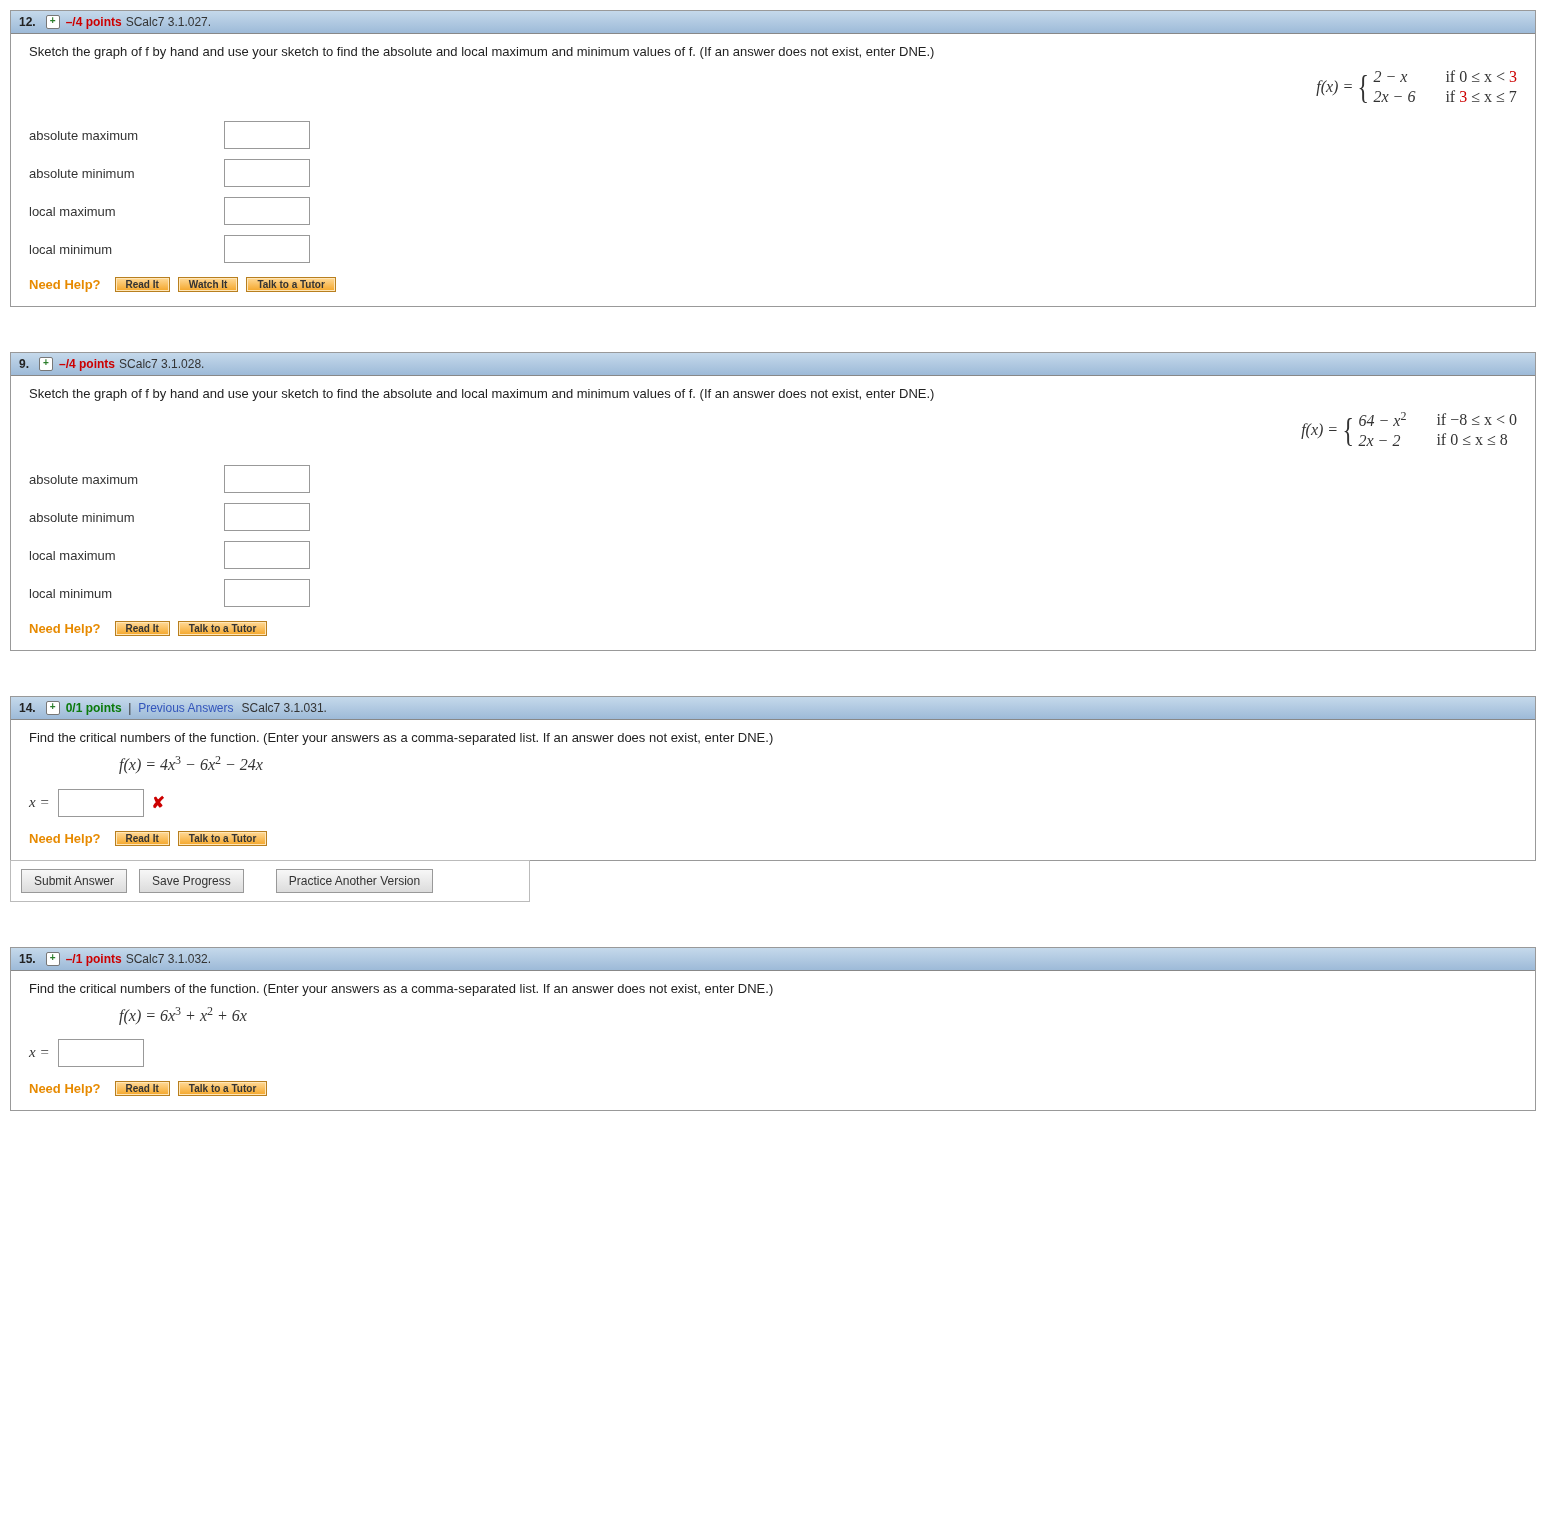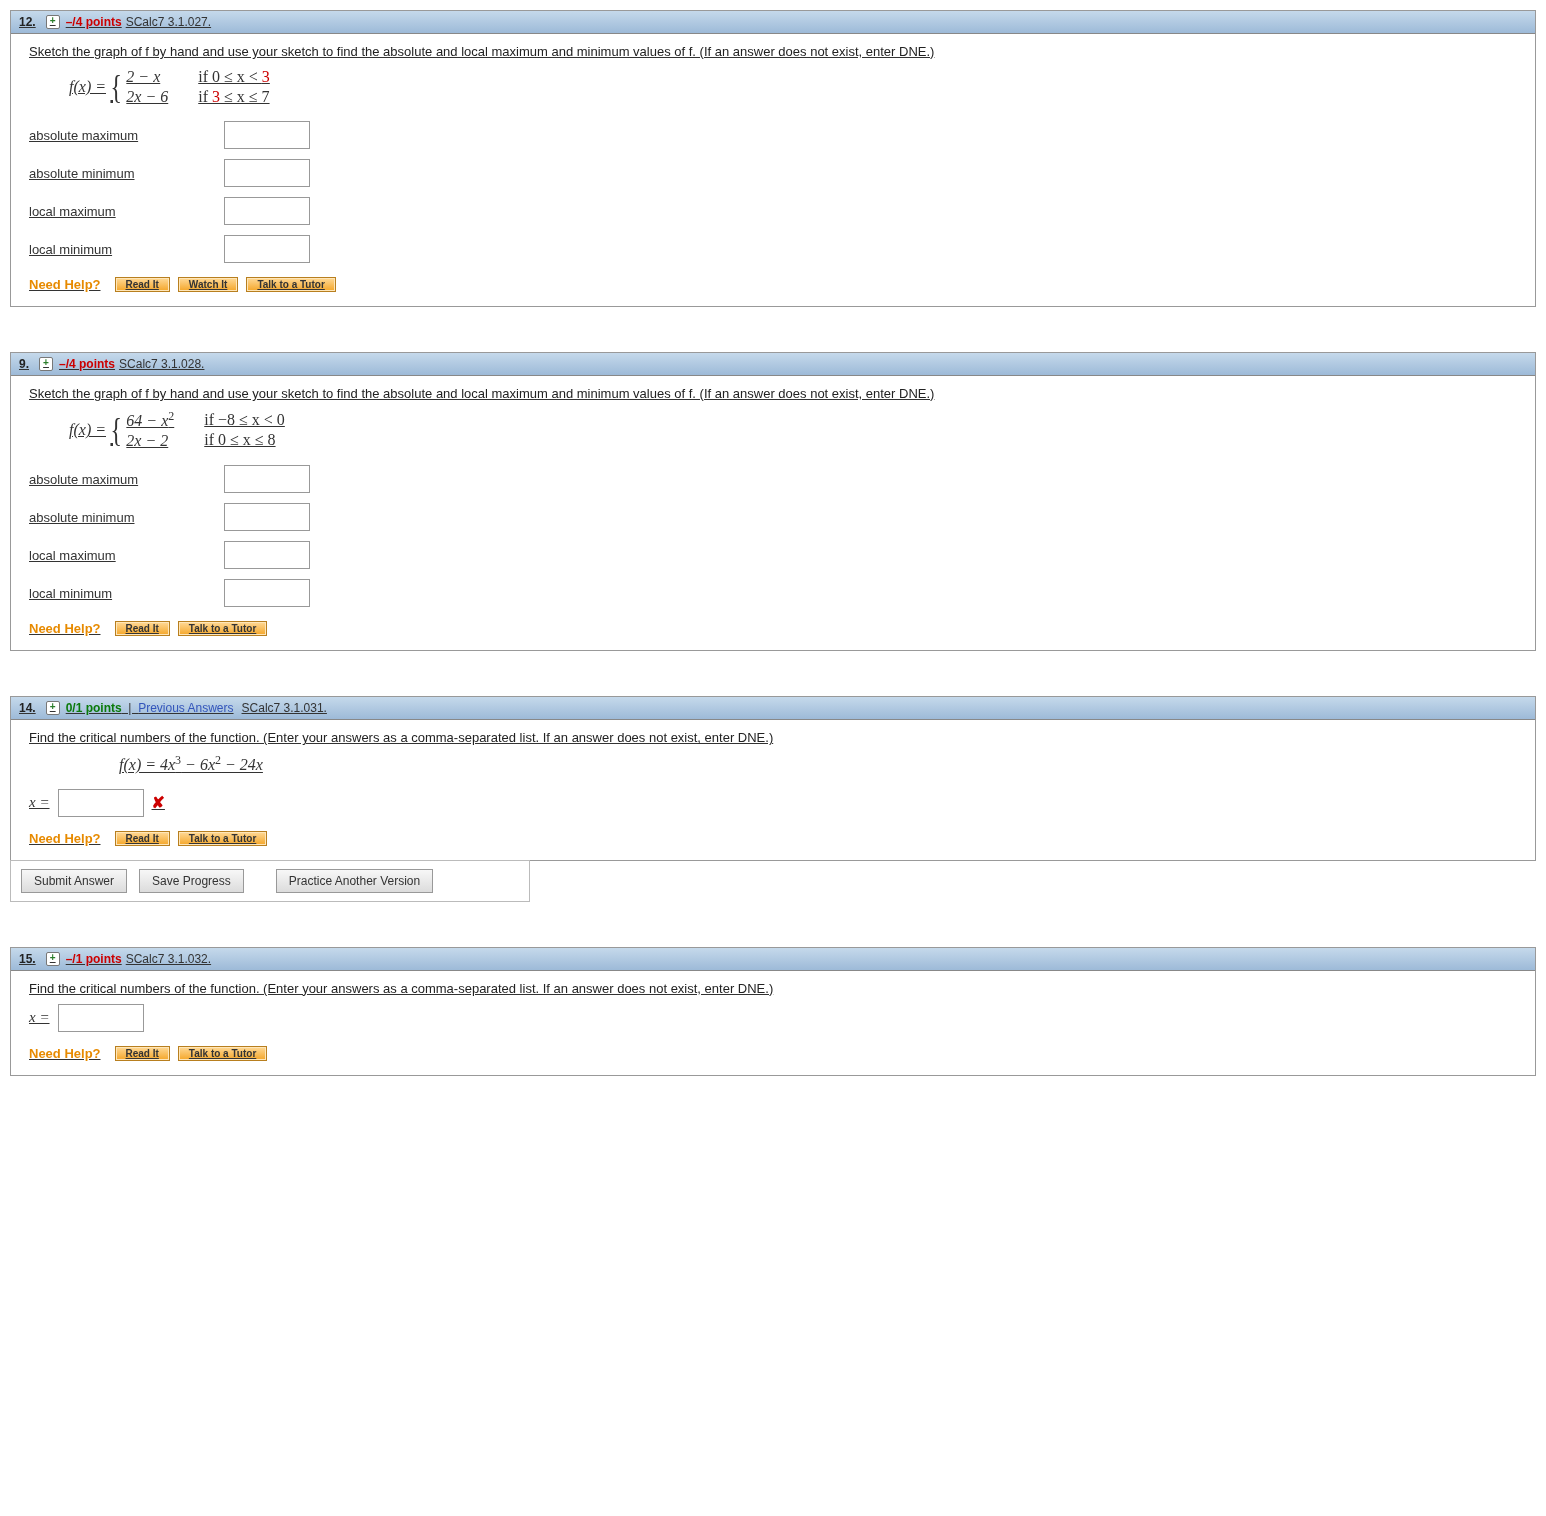--- a/index.html
+++ b/index.html
@@ -7,21 +7,20 @@
     font-size: 13px;
     background: #fff;
     margin: 0;
     padding: 10px 10px 40px 10px;
     color: #333;
   }
   .question {
     border: 1px solid #999;
     margin-bottom: 45px;
     background: #fff;
-    text-decoration: underline;
   }
   .q-header {
     background: linear-gradient(to bottom, #c5d9eb 0%, #9dbad8 100%);
     border-bottom: 1px solid #888;
     padding: 4px 8px;
     display: flex;
     align-items: center;
     font-size: 12px;
   }
   .q-header .qnum {
@@ -66,20 +65,21 @@
     margin-bottom: 8px;
     color: #222;
   }
   .fx-block {
     margin: 6px 0 14px 40px;
     font-family: "Times New Roman", serif;
     font-style: italic;
     font-size: 16px;
     display:flex;
     align-items:center;
+    justify-content:flex-end;
   }
   .piece-brace {
     font-size: 34px;
     font-style: normal;
     line-height: 34px;
     margin: 0 2px 0 2px;
     display:inline-block;
     transform: scaleX(0.7);
   }
   .piece-col {
@@ -314,20 +314,23 @@
 
 <div class="question">
   <div class="q-header">
     <span class="qnum">15.</span>
     <span class="expand-icon">+</span>
     <span class="points-red">–/1 points</span>
     <span class="qref">SCalc7 3.1.032.</span>
   </div>
   <div class="q-body">
     <div class="instr">Find the critical numbers of the function. (Enter your answers as a comma-separated list. If an answer does not exist, enter DNE.)</div>
+    <div class="single-eq">
+      <span>f(x) = 6x</span><sup>3</sup><span> + x</span><sup>2</sup><span> + 6x</span>
+    </div>
     <div class="xrow">
       <span class="xeq">x = </span>
       <input class="ans-input" style="">
     </div>
     <div class="need-help-row">
       <span class="need-help">Need Help?</span>
       <button class="help-btn">Read It</button>
       <button class="help-btn">Talk to a Tutor</button>
     </div>
   </div>

